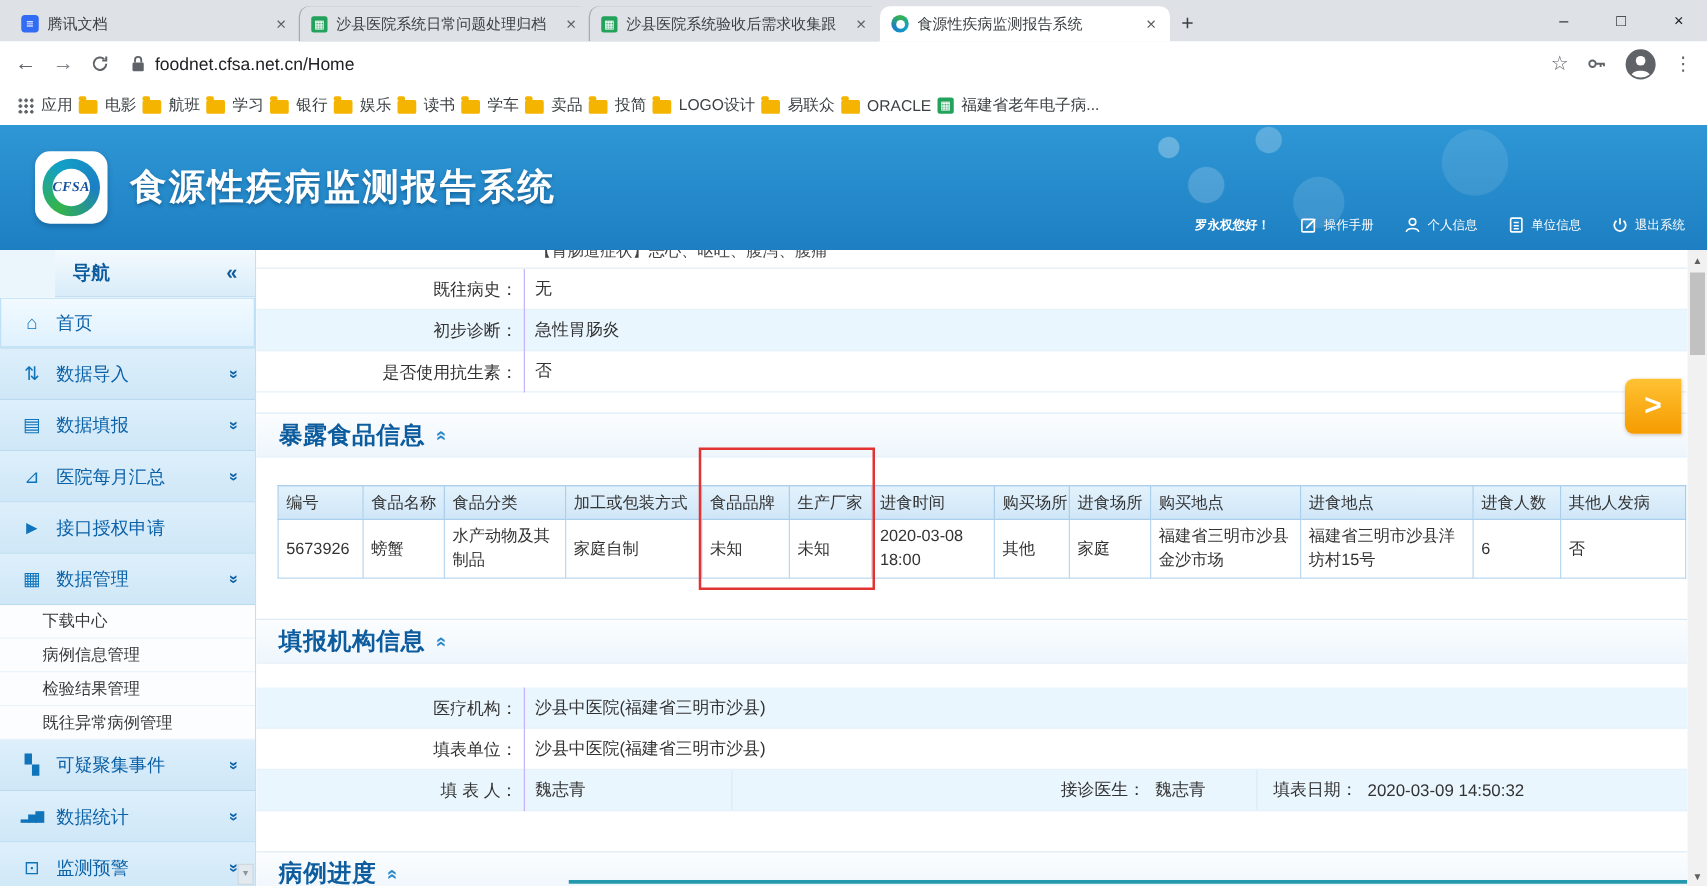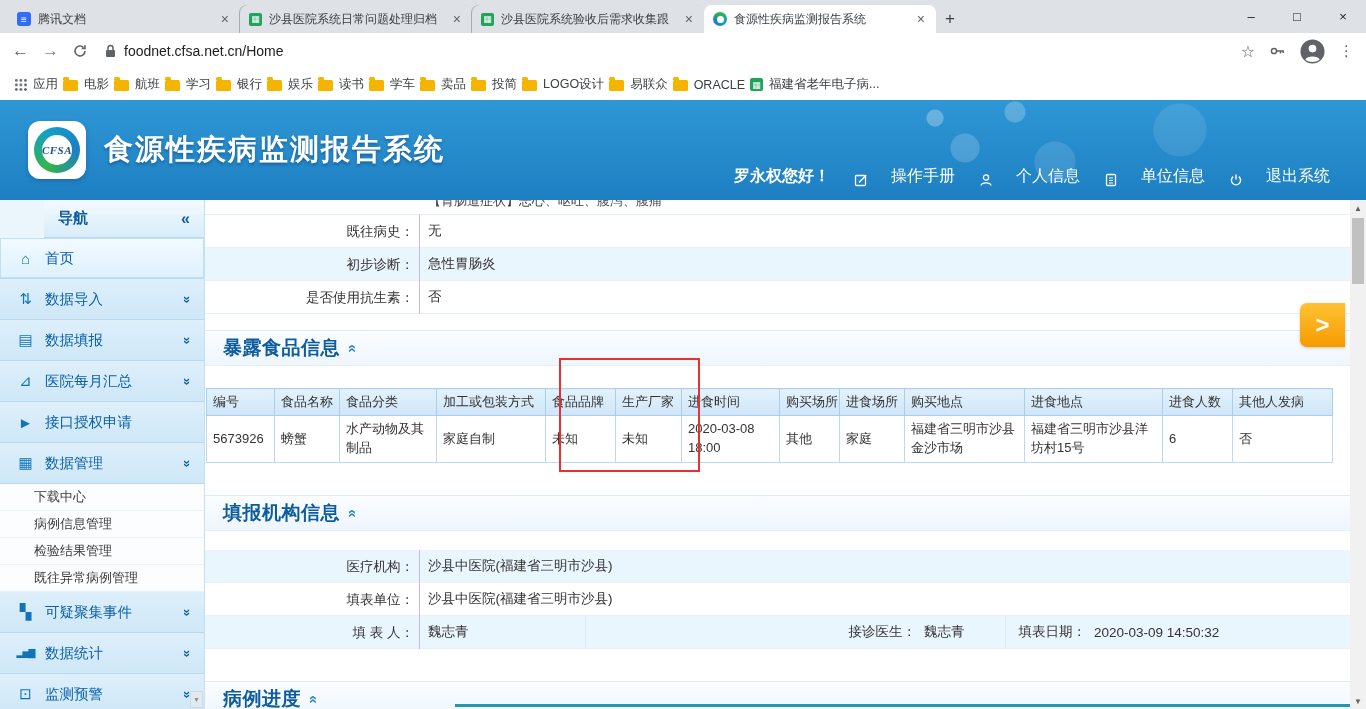--- a/index.html
+++ b/index.html
@@ -52,23 +52,23 @@
       radial-gradient(circle at 1180px 30px, rgba(255,255,255,.10) 26px, transparent 27px),
       linear-gradient(180deg,#2f97d5,#1d7fc2); }
   .logo { width:58px; height:58px; background:#fff; border-radius:12px; margin-left:28px; position:relative;
           display:flex; align-items:center; justify-content:center; box-shadow:0 2px 4px rgba(0,40,80,.25); }
   .logo-ring { position:absolute; width:46px; height:46px; border-radius:50%;
                background:conic-gradient(from 210deg,#35b44a,#12a0c6,#1b7fc4,#35b44a); }
   .logo-ring::after { content:""; position:absolute; inset:8px; background:#fff; border-radius:50%; }
   .logo-text { position:relative; z-index:2; font-size:11px; font-weight:bold; font-style:italic; color:#16509e; letter-spacing:.5px;font-family:Liberation Serif, serif; }
   .apptitle { color:#fff; font-size:29px; font-weight:bold; letter-spacing:2px; margin-left:18px;
               text-shadow:0 2px 3px rgba(0,30,60,.35); }
-  .header-links { position:absolute; right:36px; bottom:13px; display:flex; align-items:center; gap:24px;
-                  color:#fff; font-size:16px; }
-  .hlink { display:flex; align-items:flex-end; gap:23px; }
+  .header-links { position:absolute; right:18px; bottom:13px; display:flex; align-items:center; gap:24px;
+                  color:#fff; font-size:10px; }
+  .hlink { display:flex; align-items:flex-end; gap:5px; }
   .greeting { font-weight:bold; }
 
   
   .page-body { position:relative; display:flex; height:509px; }
 
   
   .sidebar { width:205px; min-width:205px; background:#eaf5fc; border-right:1px solid #c3dff2; overflow:hidden; position:relative; }
   .nav-head { height:38px; display:flex; align-items:center; justify-content:space-between; padding:0 14px;
               background:linear-gradient(#f4fafe,#d8ecf9); border-bottom:1px solid #b9d9ee;
               color:#0d5c9e; font-weight:bold; font-size:15px;margin-left:44px; }
@@ -99,21 +99,21 @@
   .gap19 { height:19px; }
   .gap22 { height:22px; }
   .mt16 { margin-top:32px; }
 
   .section-head { height:36px; display:flex; align-items:center; padding-left:18px; gap:9px;
                   background:linear-gradient(#fbfdff,#eef6fc); border-top:1px solid #ddebf7; border-bottom:1px solid #e4f0fa; }
   .section-title { color:#0d5c9e; font-weight:bold; font-size:19px; letter-spacing:.5px; }
   .section-collapse { color:#2a88c8; font-weight:bold; font-size:15px; transform:rotate(90deg); display:inline-block; }
 
   .food-section { position:relative; }
-  table.food { border-collapse:collapse; table-layout:fixed; width:1126px; margin-left:1px; font-size:13px; color:#333; }
+  table.food { border-collapse:collapse; table-layout:fixed; width:1126px; margin-left:17px; font-size:13px; color:#333; }
   table.food th { height:27px; background:linear-gradient(#e3f2fc,#cfe6f8); border:1px solid #a9cfec;
                   font-weight:normal; text-align:left; padding:0 6px; white-space:nowrap; overflow:hidden; }
   table.food td { border:1px solid #bcd9f0; padding:4px 6px; height:47px; vertical-align:middle; line-height:1.45; }
   .red-box { position:absolute; left:354px; top:28px; width:141px; height:114px; border:2px solid #e23333; z-index:3; }
 
   .row3 { }
   .r3c1 { display:flex; align-items:center; width:380px; height:100%; }
   .r3c2 { display:flex; align-items:center; width:420px; height:100%; border-left:1px solid #d9ebf8; }
   .r3c2 .flabel2 { width:330px; text-align:right; }
   .r3c3 { display:flex; align-items:center; flex:1; height:100%; border-left:1px solid #d9ebf8; }

